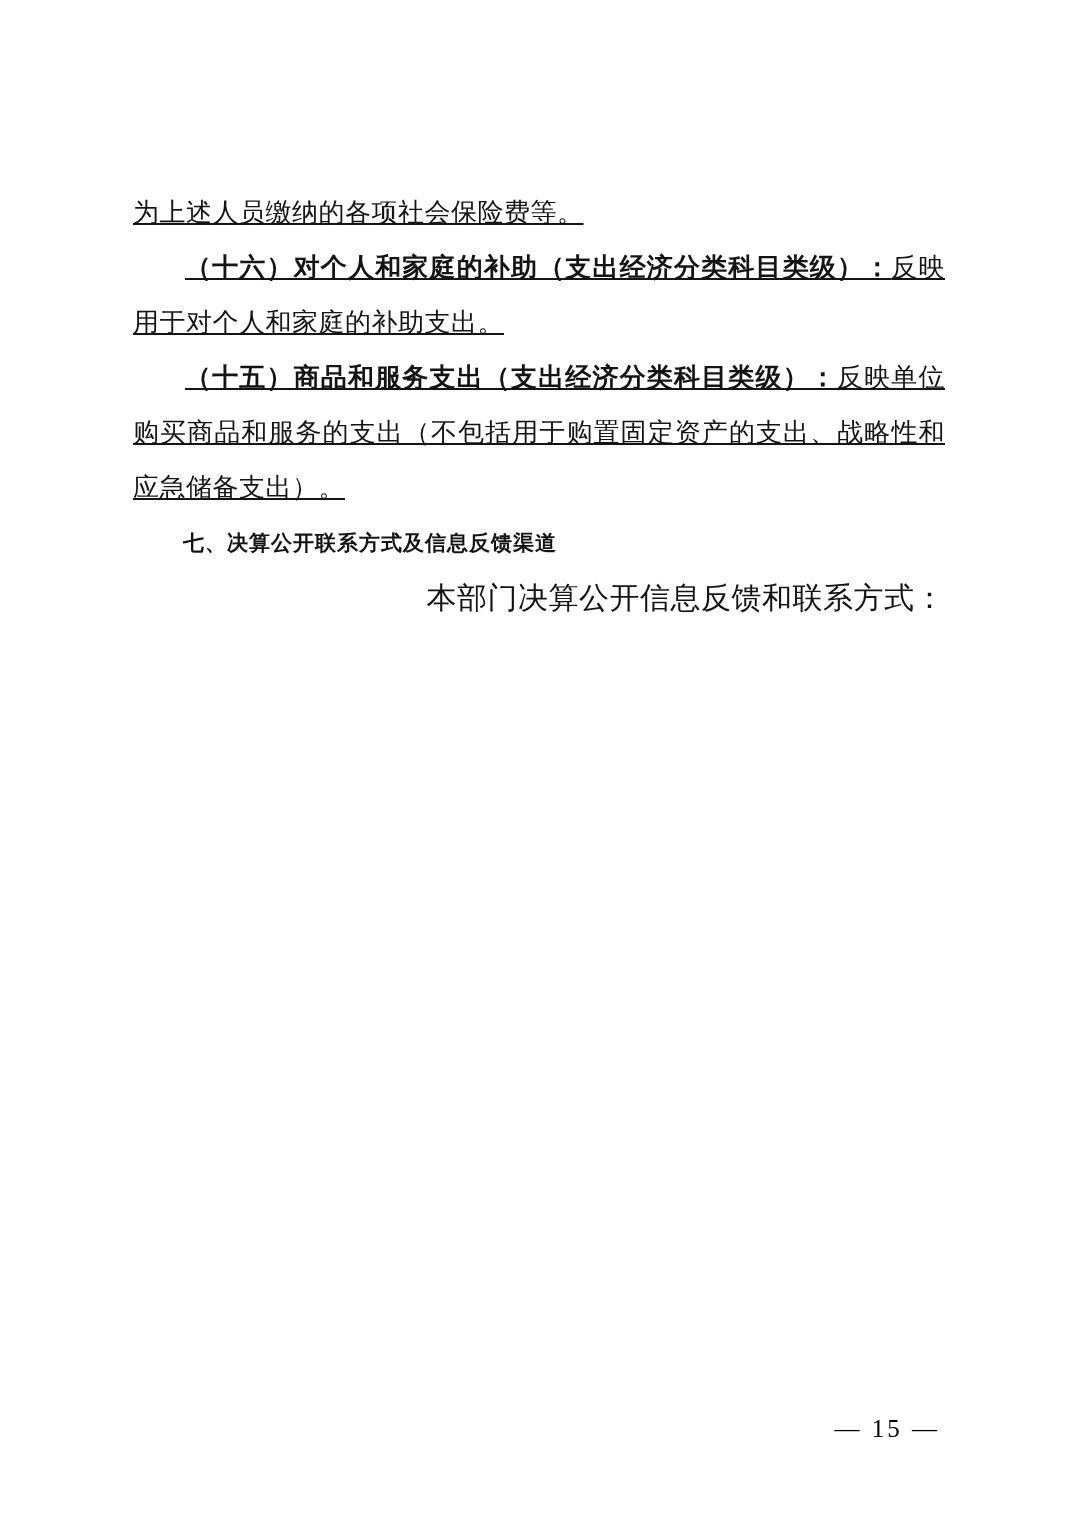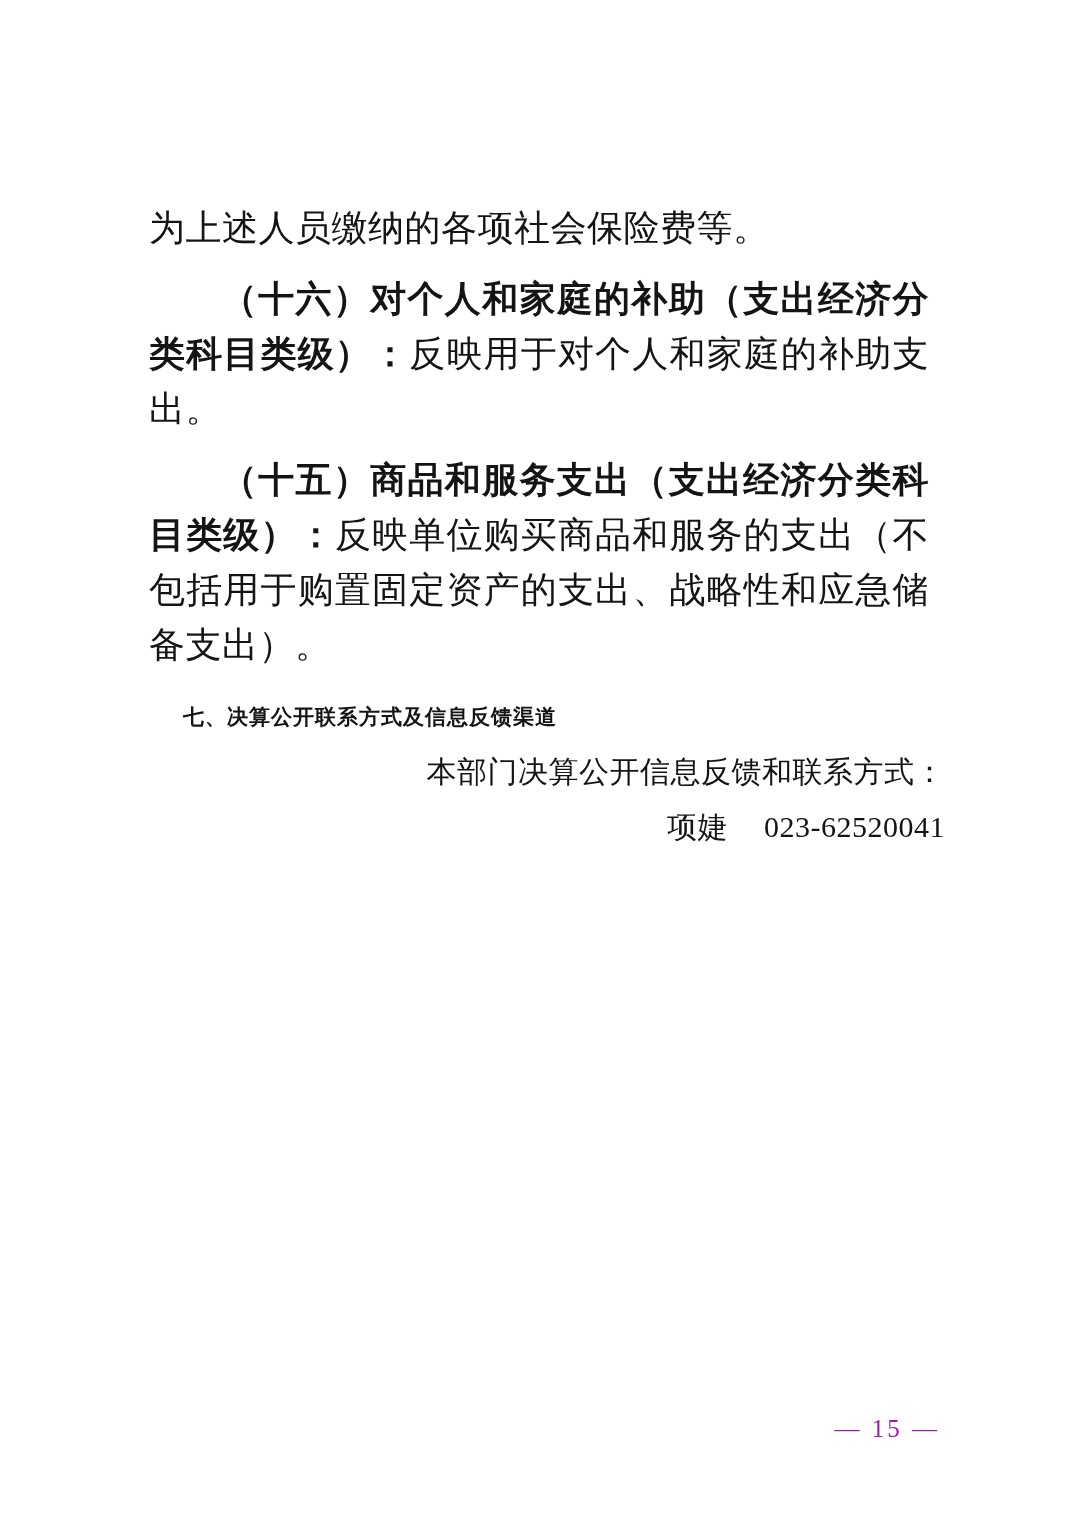--- a/index.html
+++ b/index.html
@@ -16,26 +16,27 @@
     font-family: "Liberation Serif", "DejaVu Serif", serif;
     color: #141414;
   }
   .content {
     position: absolute;
     left: 133px;
     top: 185px;
     width: 812px;
   }
   p.body-para {
-    margin: 16px;
-    font-size: 36px;
+    margin: 0;
+    font-size: 26px;
     line-height: 55px;
     text-align: justify;
     text-justify: inter-ideograph;
     letter-spacing: 0.5px;
+    text-decoration: underline;
   }
   .indent {
     text-indent: 2em;
   }
   .lead {
     font-weight: 700;
   }
   p.section-heading {
     margin: 0;
     font-size: 21px;
@@ -57,38 +58,37 @@
     font-family: "Liberation Serif", "DejaVu Serif", serif;
     margin-left: 36px;
   }
   .page-number {
     position: absolute;
     right: 135px;
     bottom: 77px;
     font-size: 25px;
     letter-spacing: 3px;
     font-family: "Liberation Serif", "DejaVu Serif", serif;
-    color: #a21caf;
+    color: #000000;
   }
 </style>
 </head>
 <body>
 
 <div class="page">
   <div class="content">
 
     <p class="body-para"><span>为上述人员缴纳的各项社会保险费等。</span></p>
 
     <p class="body-para indent"><span class="lead">（十六）对个人和家庭的补助（支出经济分类科目类级）：</span><span>反映用于对个人和家庭的补助支出。</span></p>
 
     <p class="body-para indent"><span class="lead">（十五）商品和服务支出（支出经济分类科目类级）：</span><span>反映单位购买商品和服务的支出（不包括用于购置固定资产的支出、战略性和应急储备支出）。</span></p>
 
 
     <p class="section-heading">七、决算公开联系方式及信息反馈渠道</p>
 
     <p class="contact-line">本部门决算公开信息反馈和联系方式：</p>
 
-    <p class="contact-line"><span>项婕</span><span class="phone">023-62520041</span></p>
 
   </div>
 
   <div class="page-number">— 15 —</div>
 </div>
 
 </body></html>

